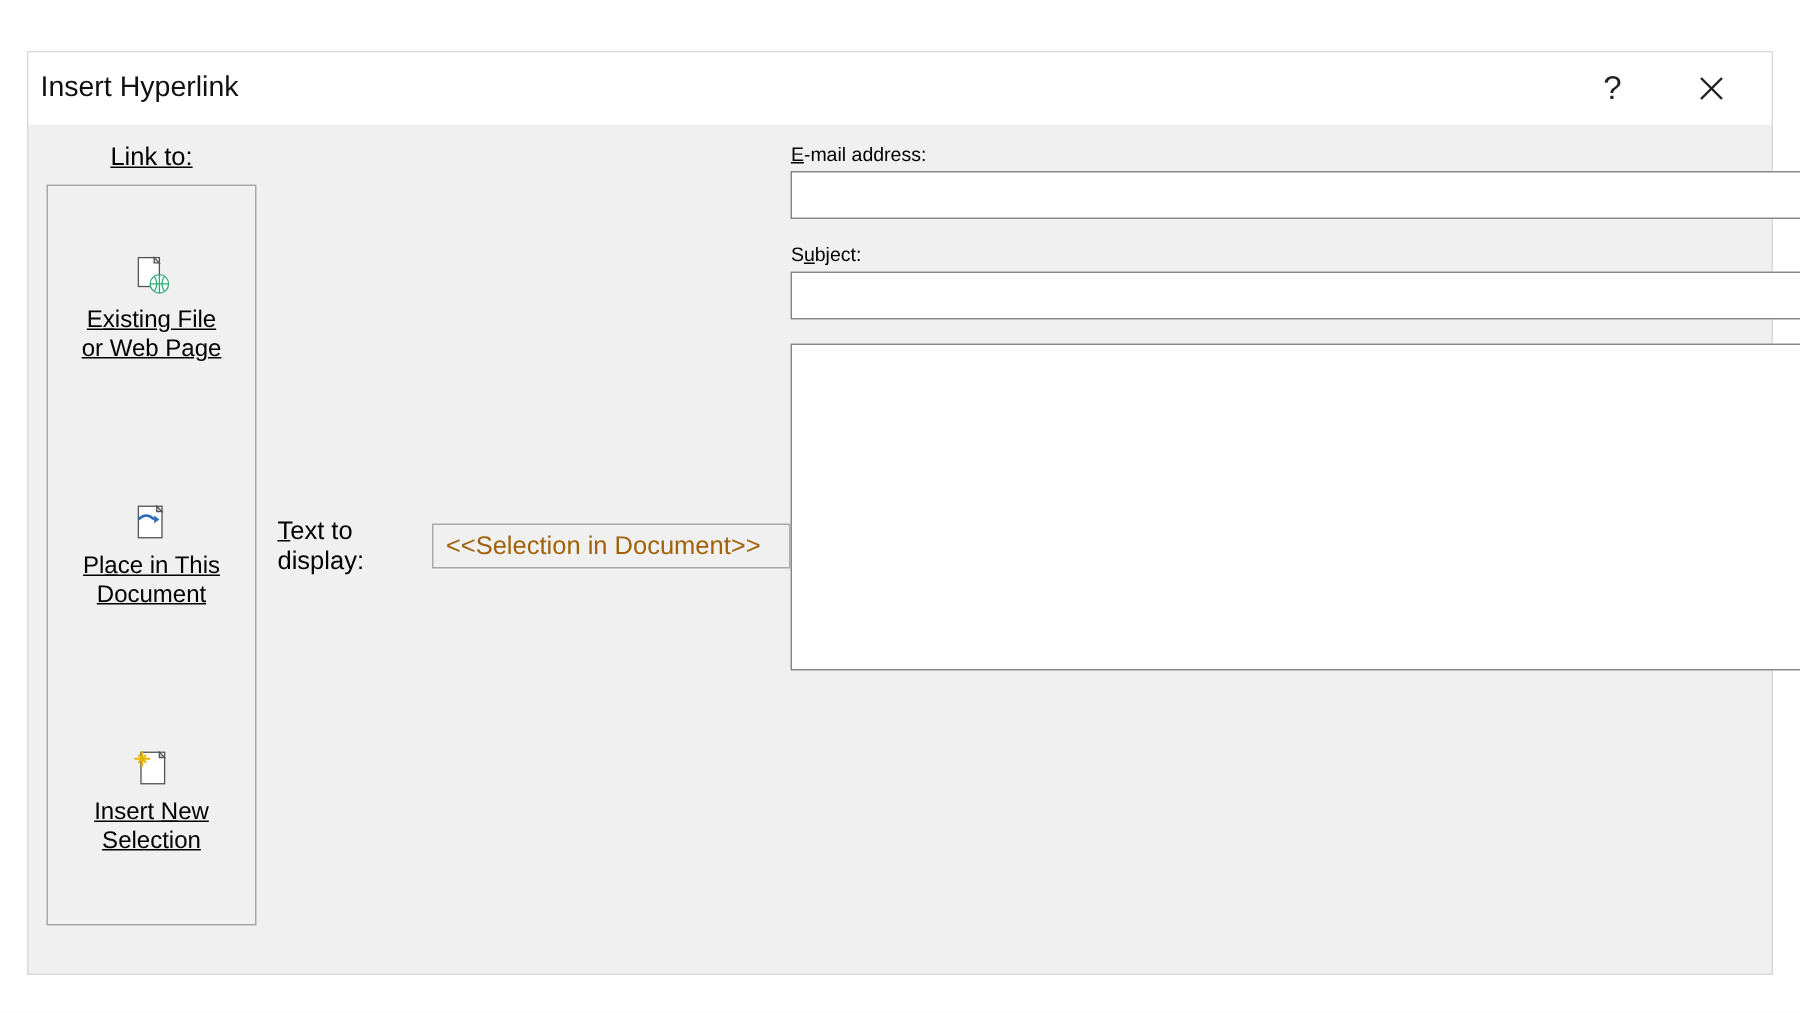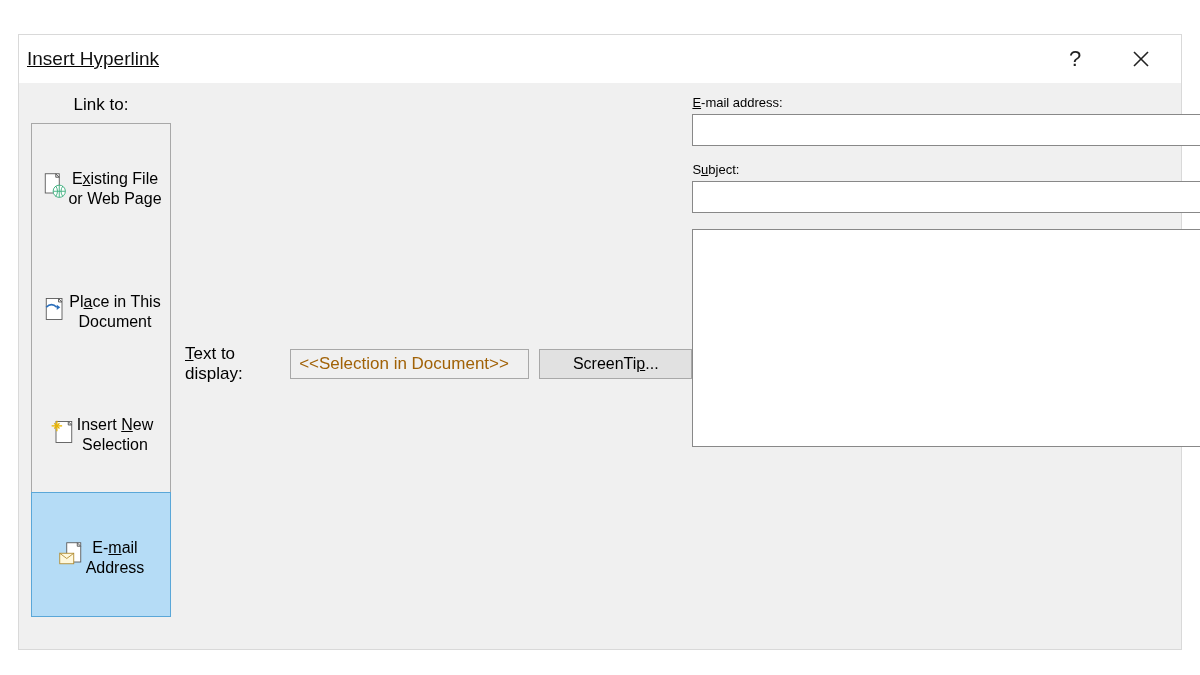--- a/index.html
+++ b/index.html
@@ -23,21 +23,20 @@
     box-sizing: border-box;
   }
   
   .titlebar {
     position: relative;
     height: 48px;
     background: #ffffff;
     display: flex;
     align-items: center;
     padding-left: 8px;
-    text-decoration: underline;
   }
   .titlebar .title {
     font-size: 19px;
     color: #111;
   }
   .titlebar .controls {
     position: absolute;
     right: 6px;
     top: 0;
     height: 100%;
@@ -70,33 +69,34 @@
 
   
   .linkto-label {
     text-align: center;
     font-size: 17px;
     margin-bottom: 8px;
   }
   .sidebar {
     width: 140px;
     flex: 0 0 140px;
+    text-decoration: underline;
   }
   .sidebar-box {
     border: 1px solid #a8a8a8;
     background: #f0f0f0;
     height: 494px;
     box-sizing: border-box;
     display: flex;
     flex-direction: column;
   }
   .side-item {
     flex: 1 1 0;
     display: flex;
-    flex-direction: row;
+    flex-direction: column;
     align-items: center;
     justify-content: center;
     text-align: center;
     font-size: 16px;
     line-height: 1.2;
     padding: 4px 4px;
     cursor: default;
   }
   .side-item.selected {
     background: #b5dcf6;
@@ -283,48 +283,33 @@
               <line x1="9" y1="3" x2="9" y2="15"></line>
                 <line x1="3" y1="9" x2="15" y2="9"></line>
             </g>
           </svg>
           <div class="label">
             <span>Insert </span><u>N</u><span style="white-space:pre-line;">ew
 Selection</span>
           </div>
         </div>
 
-        <div class="side-item selected">
-          <svg class="side-icon" viewBox="0 0 32 32">
-            <rect x="10" y="2" width="16" height="22" fill="#fff" stroke="#555"></rect>
-            <polygon points="22,2 26,6 22,6" fill="#ddd" stroke="#555"></polygon>
-            <rect x="2" y="14" width="16" height="12" fill="#fff8dc" stroke="#b08a2e"></rect>
-            <polyline points="2,14 10,20 18,14" fill="none" stroke="#b08a2e"></polyline>
-          </svg>
-          <div class="label">
-            <span>E-</span><u>m</u><span style="white-space:pre-line;">ail
-Address</span>
-          </div>
-        </div>
 
       </div>
     </div>
 
     <div class="main">
 
       <div class="row-top">
         <div class="ttd-wrap">
           <span class="field-label">
             <u>T</u><span>ext to display:</span>
           </span>
           <input class="text-display-input" disabled="" value="&lt;&lt;Selection in Document&gt;&gt;" style="">
         </div>
-        <button class="screentip-btn">
-          <span>ScreenTi</span><u>p</u><span>...</span>
-        </button>
       </div>
 
       <div class="hr"></div>
 
       <div class="form-area">
 
         <div class="form-label">
           <u>E</u><span>-mail address:</span>
         </div>
         <input class="text-input" type="text" value="" style="">

